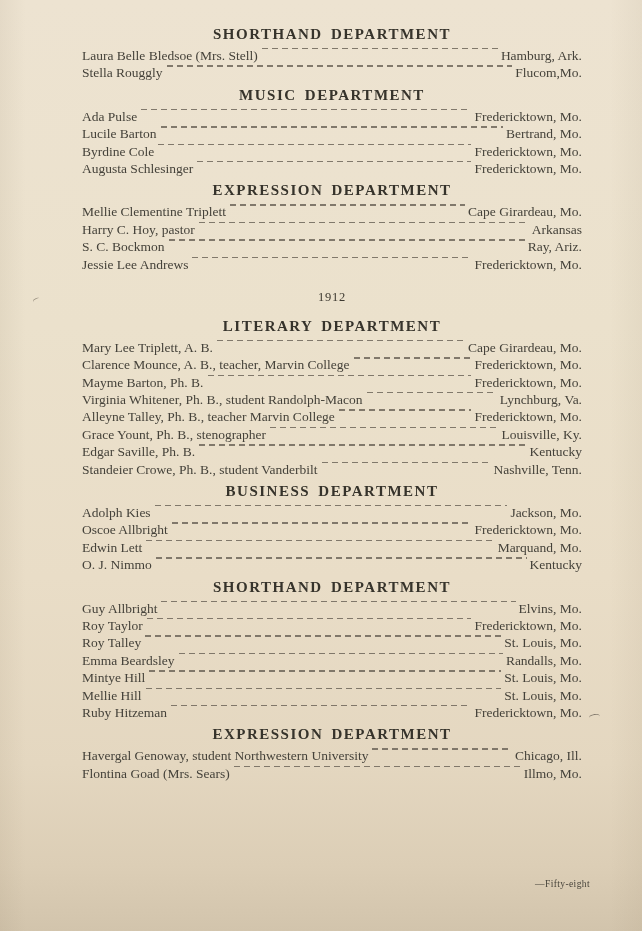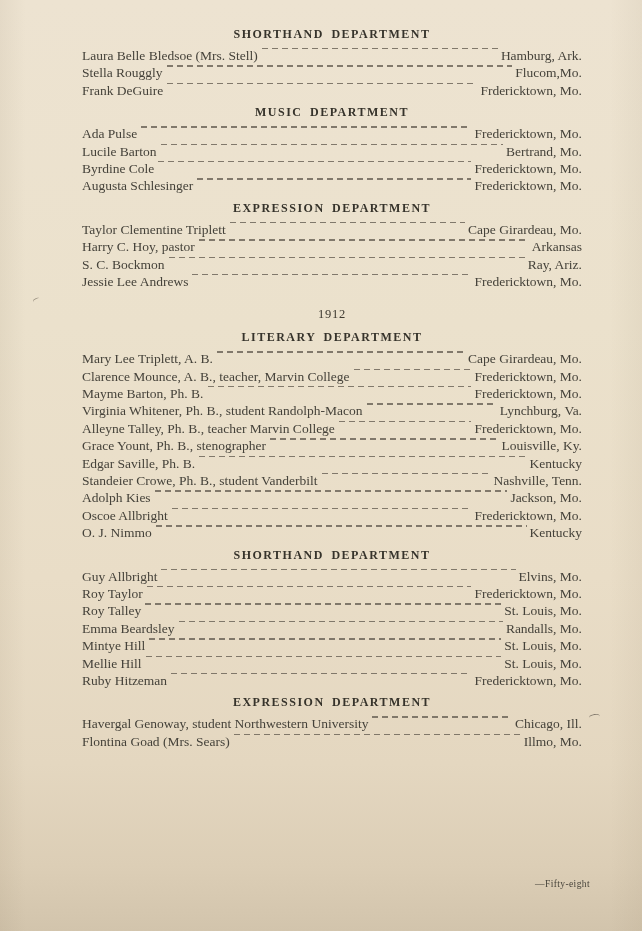--- a/index.html
+++ b/index.html
@@ -13,35 +13,35 @@
       linear-gradient(90deg, rgba(110,92,64,0.07) 0%, rgba(0,0,0,0) 4%, rgba(0,0,0,0) 95%, rgba(110,92,64,0.06) 100%),
       linear-gradient(180deg, #ede3d1 0%, #ebe1cc 35%, #e9ddc7 62%, #e4d7c0 82%, #dcceb6 93%, #d2c4ac 100%);
   }
   .content{
     position:absolute;
     left:82px; right:60px; top:24px;
   }
   .dept-title{
     text-align:center;
     font-weight:bold;
-    font-size:12px;
+    font-size:15px;
     line-height:16px;
     letter-spacing:1.5px;
     color:#36332b;
     margin:4px 0 6px 0;
     word-spacing:3px;
   }
   .content .dept-title:first-child{margin-top:2px;}
   .year-title{
     text-align:center;
     font-size:12.5px;
     line-height:16px;
     letter-spacing:0.8px;
     color:#3d3930;
-    margin:15px 0 7px 0;
+    margin:15px 0 13px 0;
   }
   .row{
     display:flex;
     align-items:flex-start;
     height:17.4px;
     font-size:13.5px;
     line-height:16px;
     white-space:nowrap;
   }
   .row .name,.row .loc,.row .loc-em{flex:0 0 auto;}
@@ -90,25 +90,20 @@
         <span class="name">Laura Belle Bledsoe (Mrs. Stell)</span>
         <div class="leader"></div>
         <span class="loc">Hamburg, Ark.</span>
       </div>
       <div class="row">
         <span class="name">Stella Rouggly</span>
         <div class="leader"></div>
         <span class="loc">Flucom, </span>
         <span class="loc-em">Mo.</span>
       </div>
-      <div class="row">
-        <span class="name">Frank DeGuire</span>
-        <div class="leader"></div>
-        <span class="loc">Frdericktown, Mo.</span>
-      </div>
       <div class="dept-title">MUSIC DEPARTMENT</div>
       <div class="row">
         <span class="name">Ada Pulse</span>
         <div class="leader"></div>
         <span class="loc">Fredericktown, Mo.</span>
       </div>
       <div class="row">
         <span class="name">Lucile Barton</span>
         <div class="leader"></div>
         <span class="loc">Bertrand, Mo.</span>
@@ -118,21 +113,21 @@
         <div class="leader"></div>
         <span class="loc">Fredericktown, Mo.</span>
       </div>
       <div class="row">
         <span class="name">Augusta Schlesinger</span>
         <div class="leader"></div>
         <span class="loc">Fredericktown, Mo.</span>
       </div>
       <div class="dept-title">EXPRESSION DEPARTMENT</div>
       <div class="row">
-        <span class="name">Taylor Clementine Triplett</span>
+        <span class="name">Mellie Clementine Triplett</span>
         <div class="leader"></div>
         <span class="loc">Cape Girardeau, Mo.</span>
       </div>
       <div class="row">
         <span class="name">Harry C. Hoy, pastor</span>
         <div class="leader"></div>
         <span class="loc">Arkansas</span>
       </div>
       <div class="row">
         <span class="name">S. C. Bockmon</span>
@@ -179,29 +174,35 @@
       <div class="row">
         <span class="name">Edgar Saville, Ph. B.</span>
         <div class="leader"></div>
         <span class="loc">Kentucky</span>
       </div>
       <div class="row">
         <span class="name">Standeier Crowe, Ph. B., student Vanderbilt</span>
         <div class="leader"></div>
         <span class="loc">Nashville, Tenn.</span>
       </div>
+      <div class="dept-title">BUSINESS DEPARTMENT</div>
       <div class="row">
         <span class="name">Adolph Kies</span>
         <div class="leader"></div>
         <span class="loc">Jackson, Mo.</span>
       </div>
       <div class="row">
         <span class="name">Oscoe Allbright</span>
         <div class="leader"></div>
         <span class="loc">Fredericktown, Mo.</span>
+      </div>
+      <div class="row">
+        <span class="name">Edwin Lett</span>
+        <div class="leader"></div>
+        <span class="loc">Marquand, Mo.</span>
       </div>
       <div class="row">
         <span class="name">O. J. Nimmo</span>
         <div class="leader"></div>
         <span class="loc">Kentucky</span>
       </div>
       <div class="dept-title">SHORTHAND DEPARTMENT</div>
       <div class="row">
         <span class="name">Guy Allbright</span>
         <div class="leader"></div>

